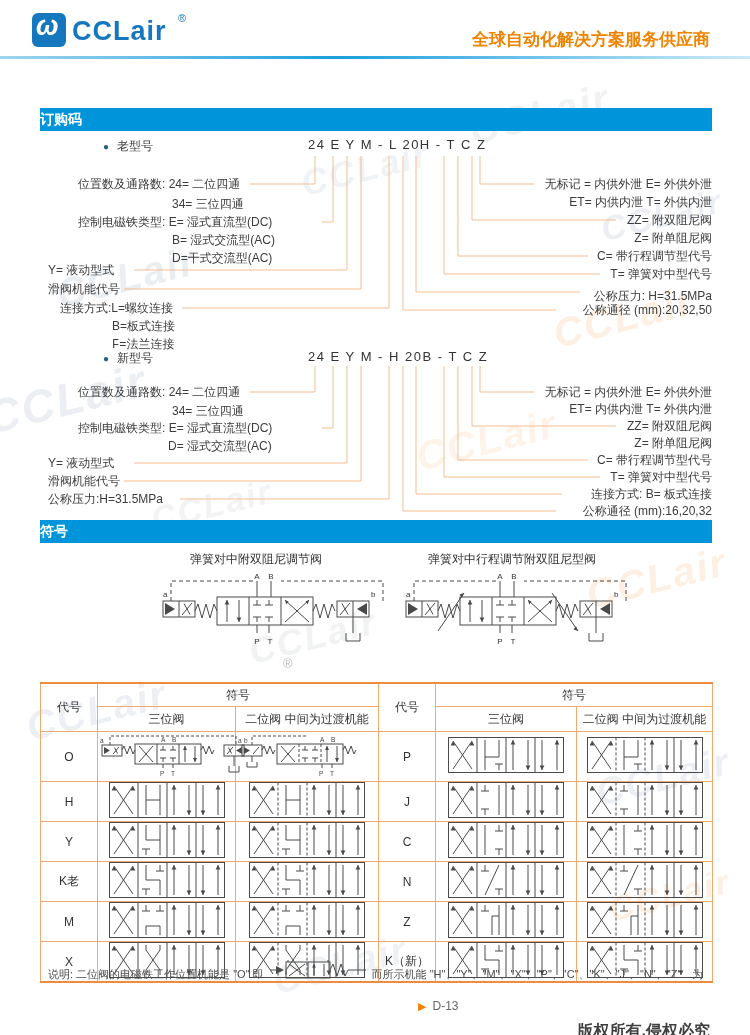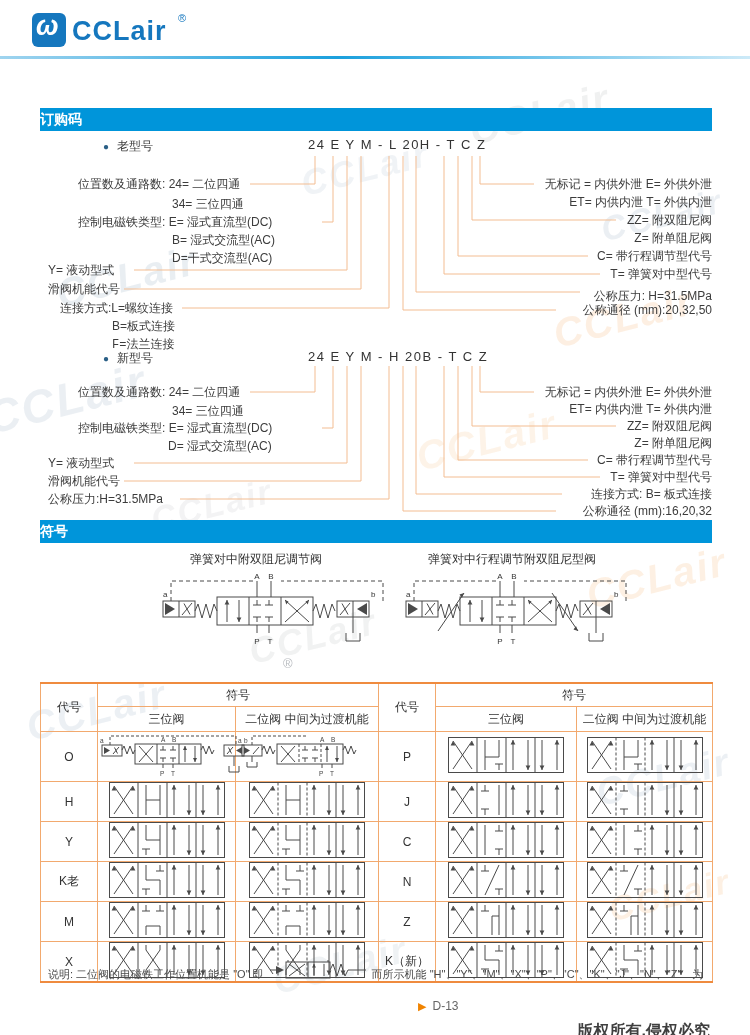--- a/index.html
+++ b/index.html
@@ -70,20 +70,21 @@
   <span class="regmark" style="left:575px;top:106px">®</span>
   <span class="regmark" style="left:446px;top:519px">®</span>
   <span class="regmark" style="left:283px;top:656px">®</span>
 
   <div class="hdr">
     <div class="logo-box">
         <span class="g">ω</span>
       </div>
     <div class="logo-text">CCLair</div>
     <div class="logo-reg">®</div>
+    <div class="tagline">全球自动化解决方案服务供应商</div>
     <div class="hdr-line"></div>
   </div>
 
   <div class="bar" style="top:108px">订购码</div>
   <div class="bar" style="top:520px">符号</div>
 
   <svg id="leaders" width="750" height="1035">
       <path d="M315,156 V184 H250" stroke="#f3bd92" stroke-width="1" fill="none"></path>
       <path d="M333,156 V222 H322" stroke="#f3bd92" stroke-width="1" fill="none"></path>
       <path d="M347,156 V270 H134" stroke="#f3bd92" stroke-width="1" fill="none"></path>

